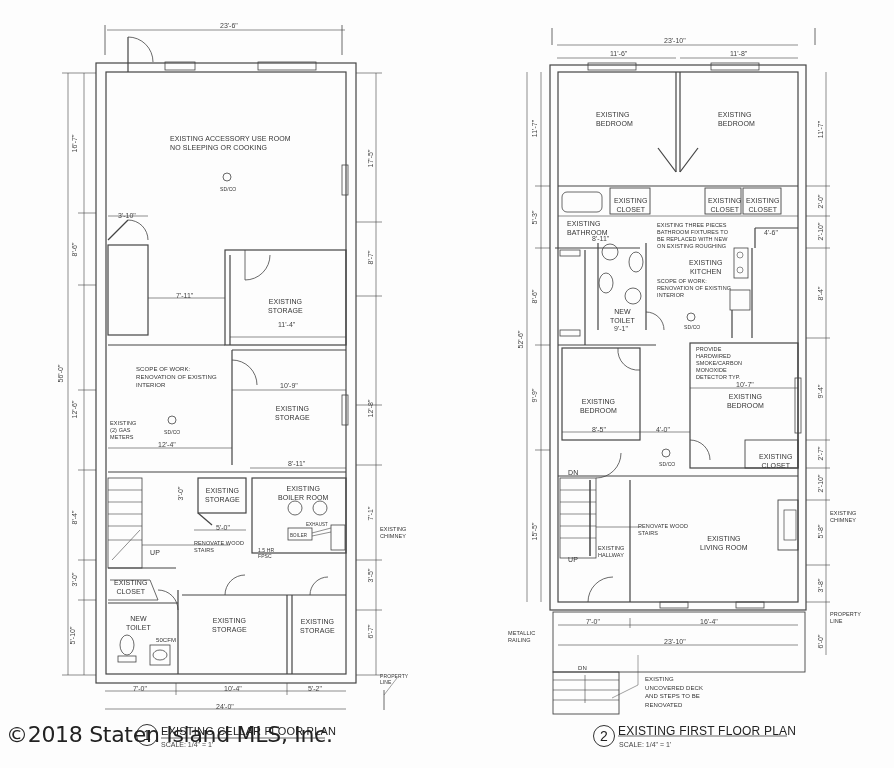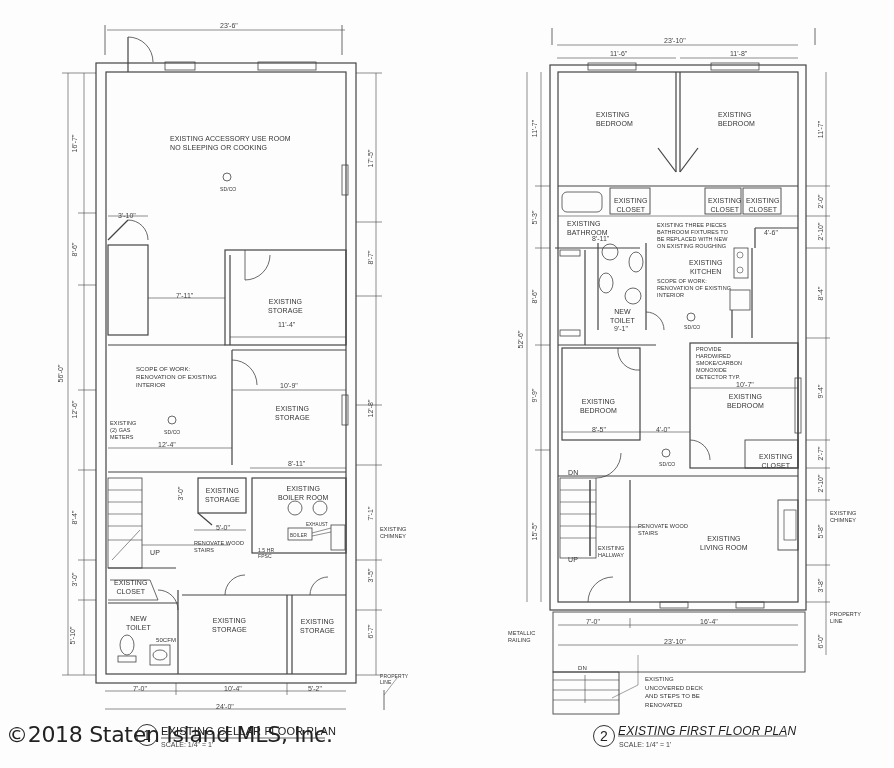--- a/index.html
+++ b/index.html
@@ -395,17 +395,17 @@
 LINE</span>
   <span class="lbl" style="left:508px;top:630px;white-space:pre;font-size:5.5px;line-height:7px;">METALLIC
 RAILING</span>
   <span class="lbl" style="left:578px;top:664px;font-size:6px;">DN</span>
   <span class="lbl" style="left:645px;top:675px;white-space:pre;font-size:6px;line-height:8.5px;">EXISTING
 UNCOVERED DECK
 AND STEPS TO BE
 RENOVATED</span>
 
   <div class="num" style="left:593px;top:725px;">2</div>
-  <span class="title" style="left:618px;top:724px;font-style:italic;">EXISTING FIRST FLOOR PLAN</span>
+  <span class="title" style="left:618px;top:724px;">EXISTING FIRST FLOOR PLAN</span>
   <span class="scale" style="left:619px;top:741px;">SCALE: 1/4" = 1'</span>
 </div>
 
 <div class="wm">©2018 Staten Island MLS, Inc.</div>
 
 </body></html>

